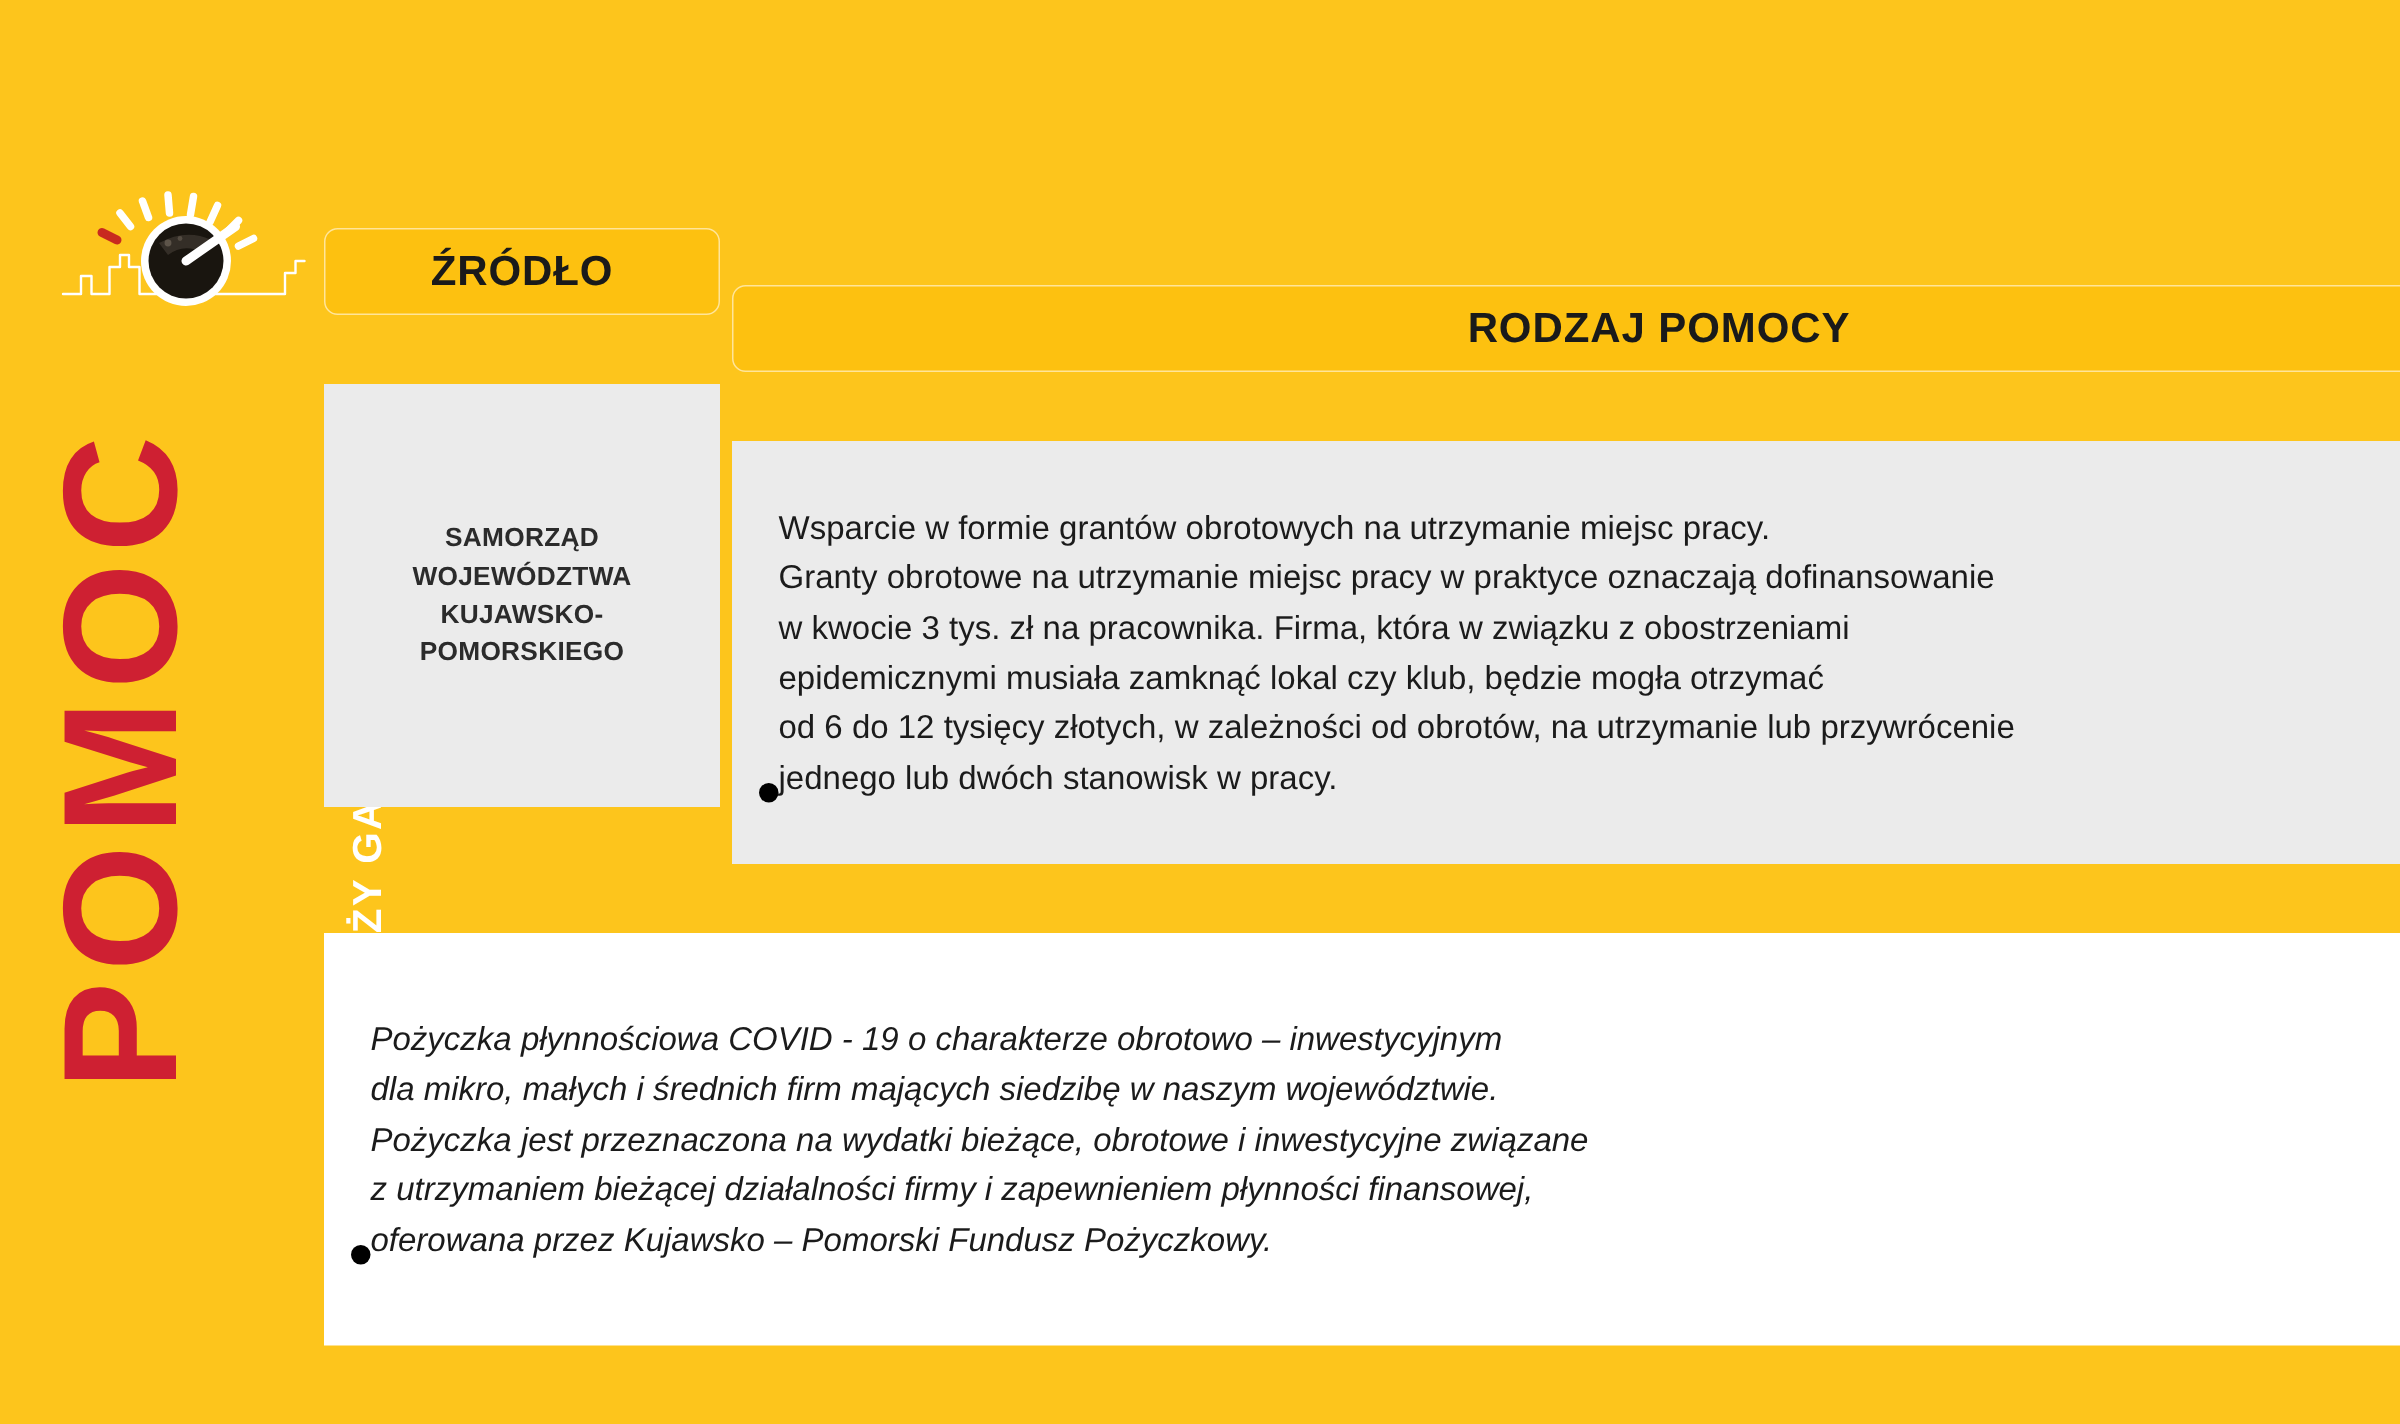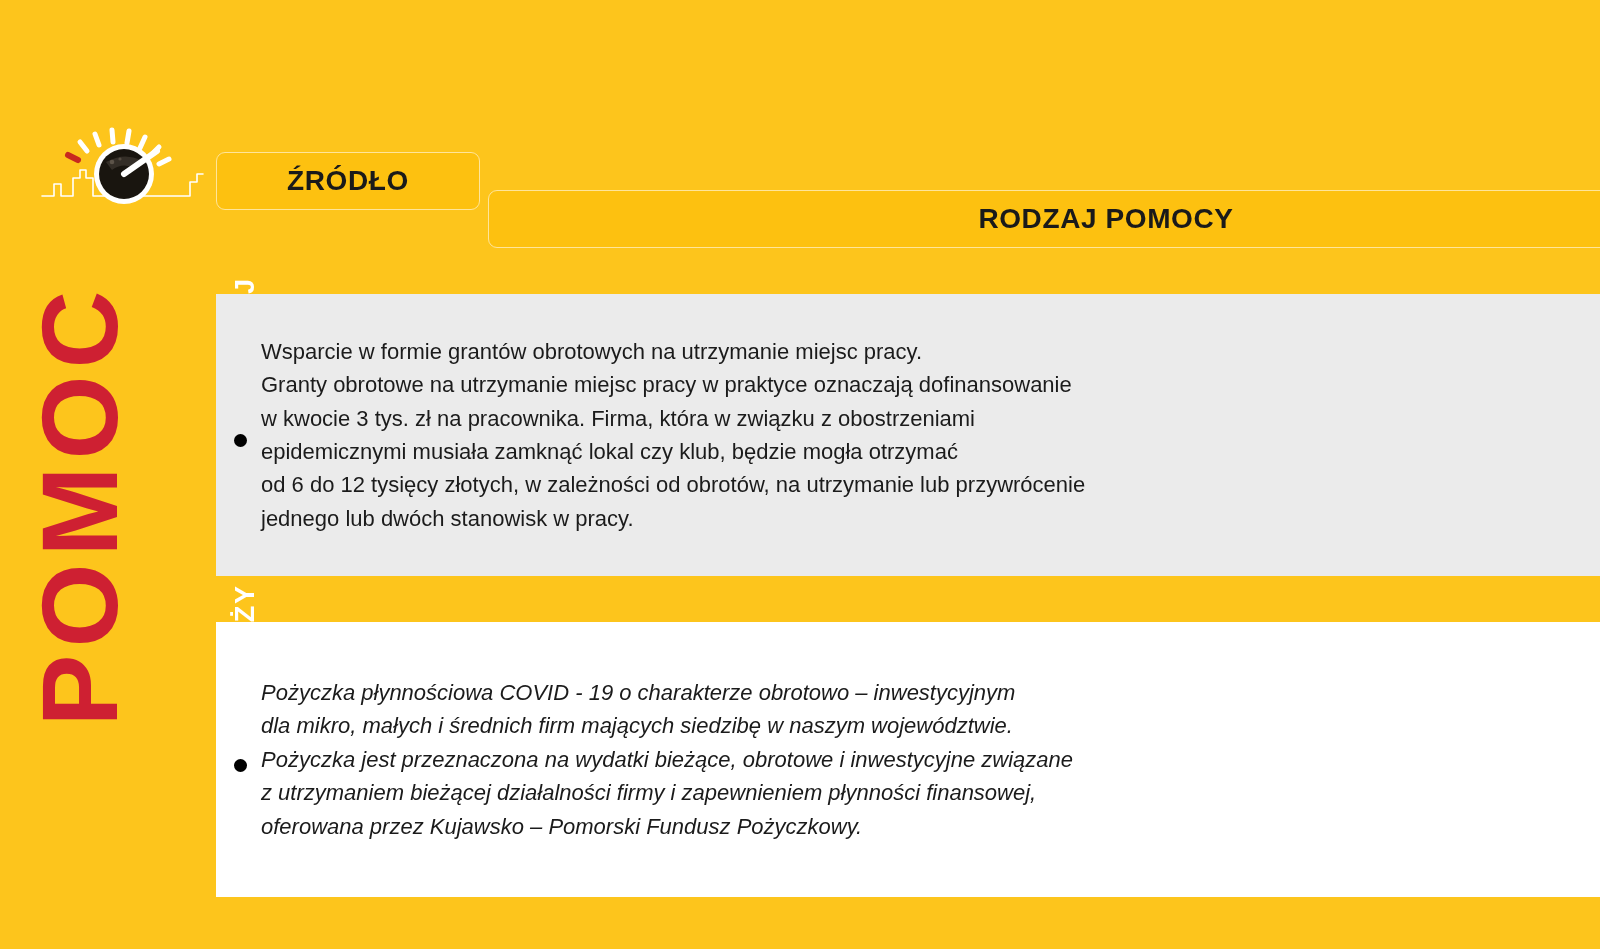--- a/index.html
+++ b/index.html
@@ -136,22 +136,21 @@
 
   .aid-cell {
     display: flex;
     align-items: center;
     padding-left: 18px;
     padding-right: 24px;
   }
 
   .bullet-item {
     display: flex;
-    align-items: center;
-    gap: 14px;
+    align-items: flex-end;
   }
   .bullet-dot {
     flex: 0 0 auto;
     width: 13px;
     height: 13px;
     border-radius: 50%;
     background: #000000;
     margin-top: 11px;
   }
   .bullet-text {
@@ -206,20 +205,25 @@
   <div class="table-row">
     <div class="header-cell col-source">
       <span class="cell-text">ŹRÓDŁO</span>
     </div>
     <div class="header-cell col-aid">
       <span class="cell-text">RODZAJ POMOCY</span>
     </div>
   </div>
 
   <div class="table-row row-1">
+    <div class="body-cell shaded col-source source-cell">
+      <span class="cell-text">SAMORZĄD
+WOJEWÓDZTWA
+KUJAWSKO-POMORSKIEGO</span>
+    </div>
     <div class="body-cell shaded col-aid aid-cell">
       <div class="bullet-item">
         <span class="bullet-dot"></span>
         <span class="bullet-text">Wsparcie w formie grantów obrotowych na utrzymanie miejsc pracy.
 Granty obrotowe na utrzymanie miejsc pracy w praktyce oznaczają dofinansowanie
 w kwocie 3 tys. zł na pracownika. Firma, która w związku z obostrzeniami
 epidemicznymi musiała zamknąć lokal czy klub, będzie mogła otrzymać
 od 6 do 12 tysięcy złotych, w zależności od obrotów, na utrzymanie lub przywrócenie
 jednego lub dwóch stanowisk w pracy.</span>
       </div>

